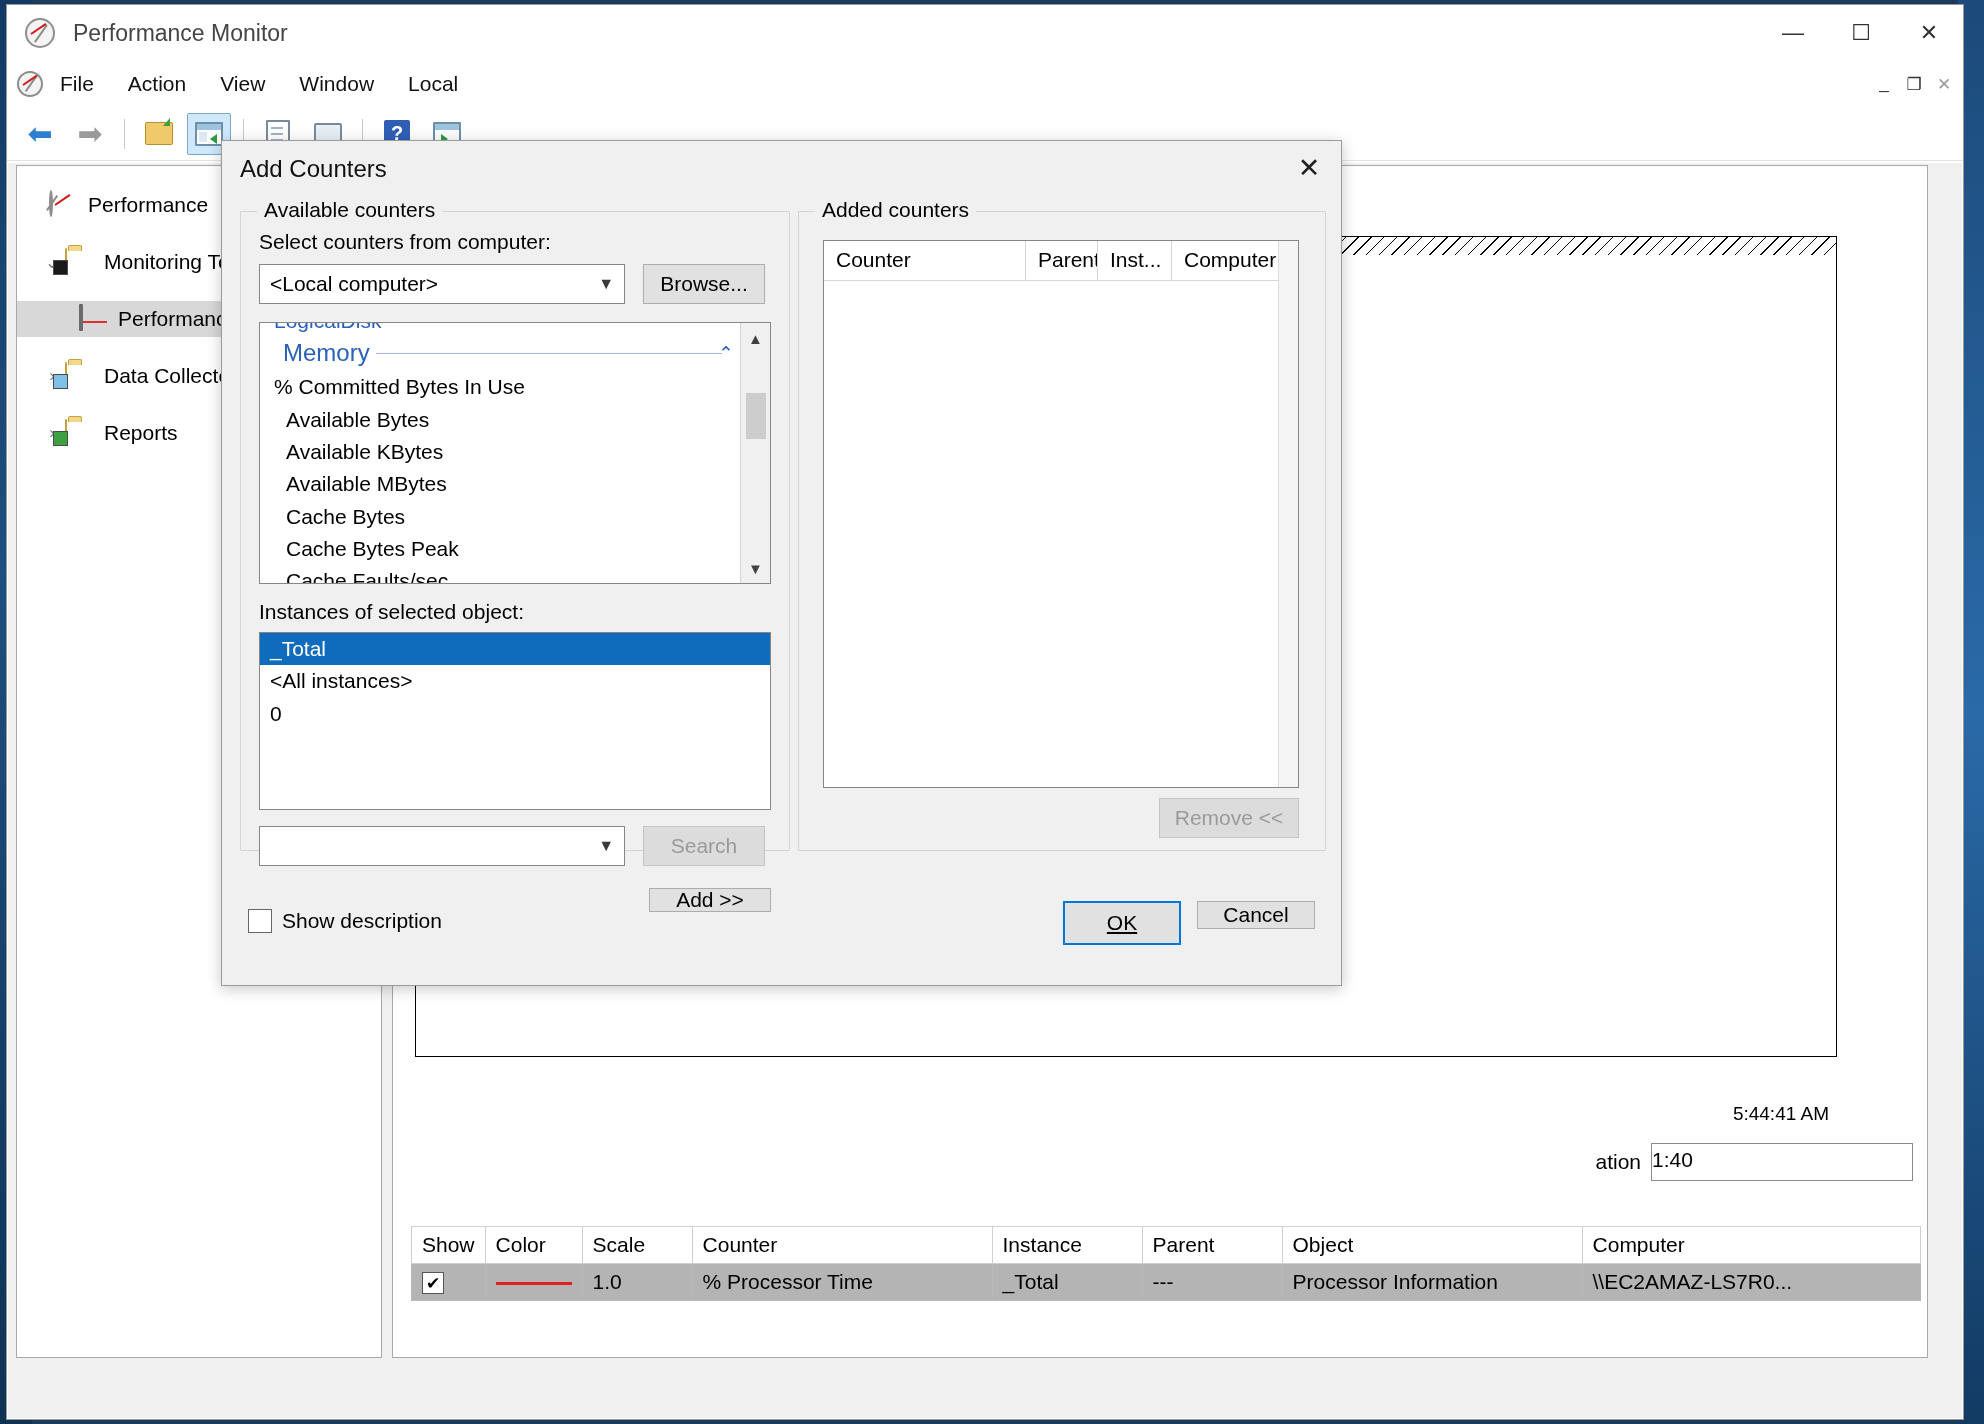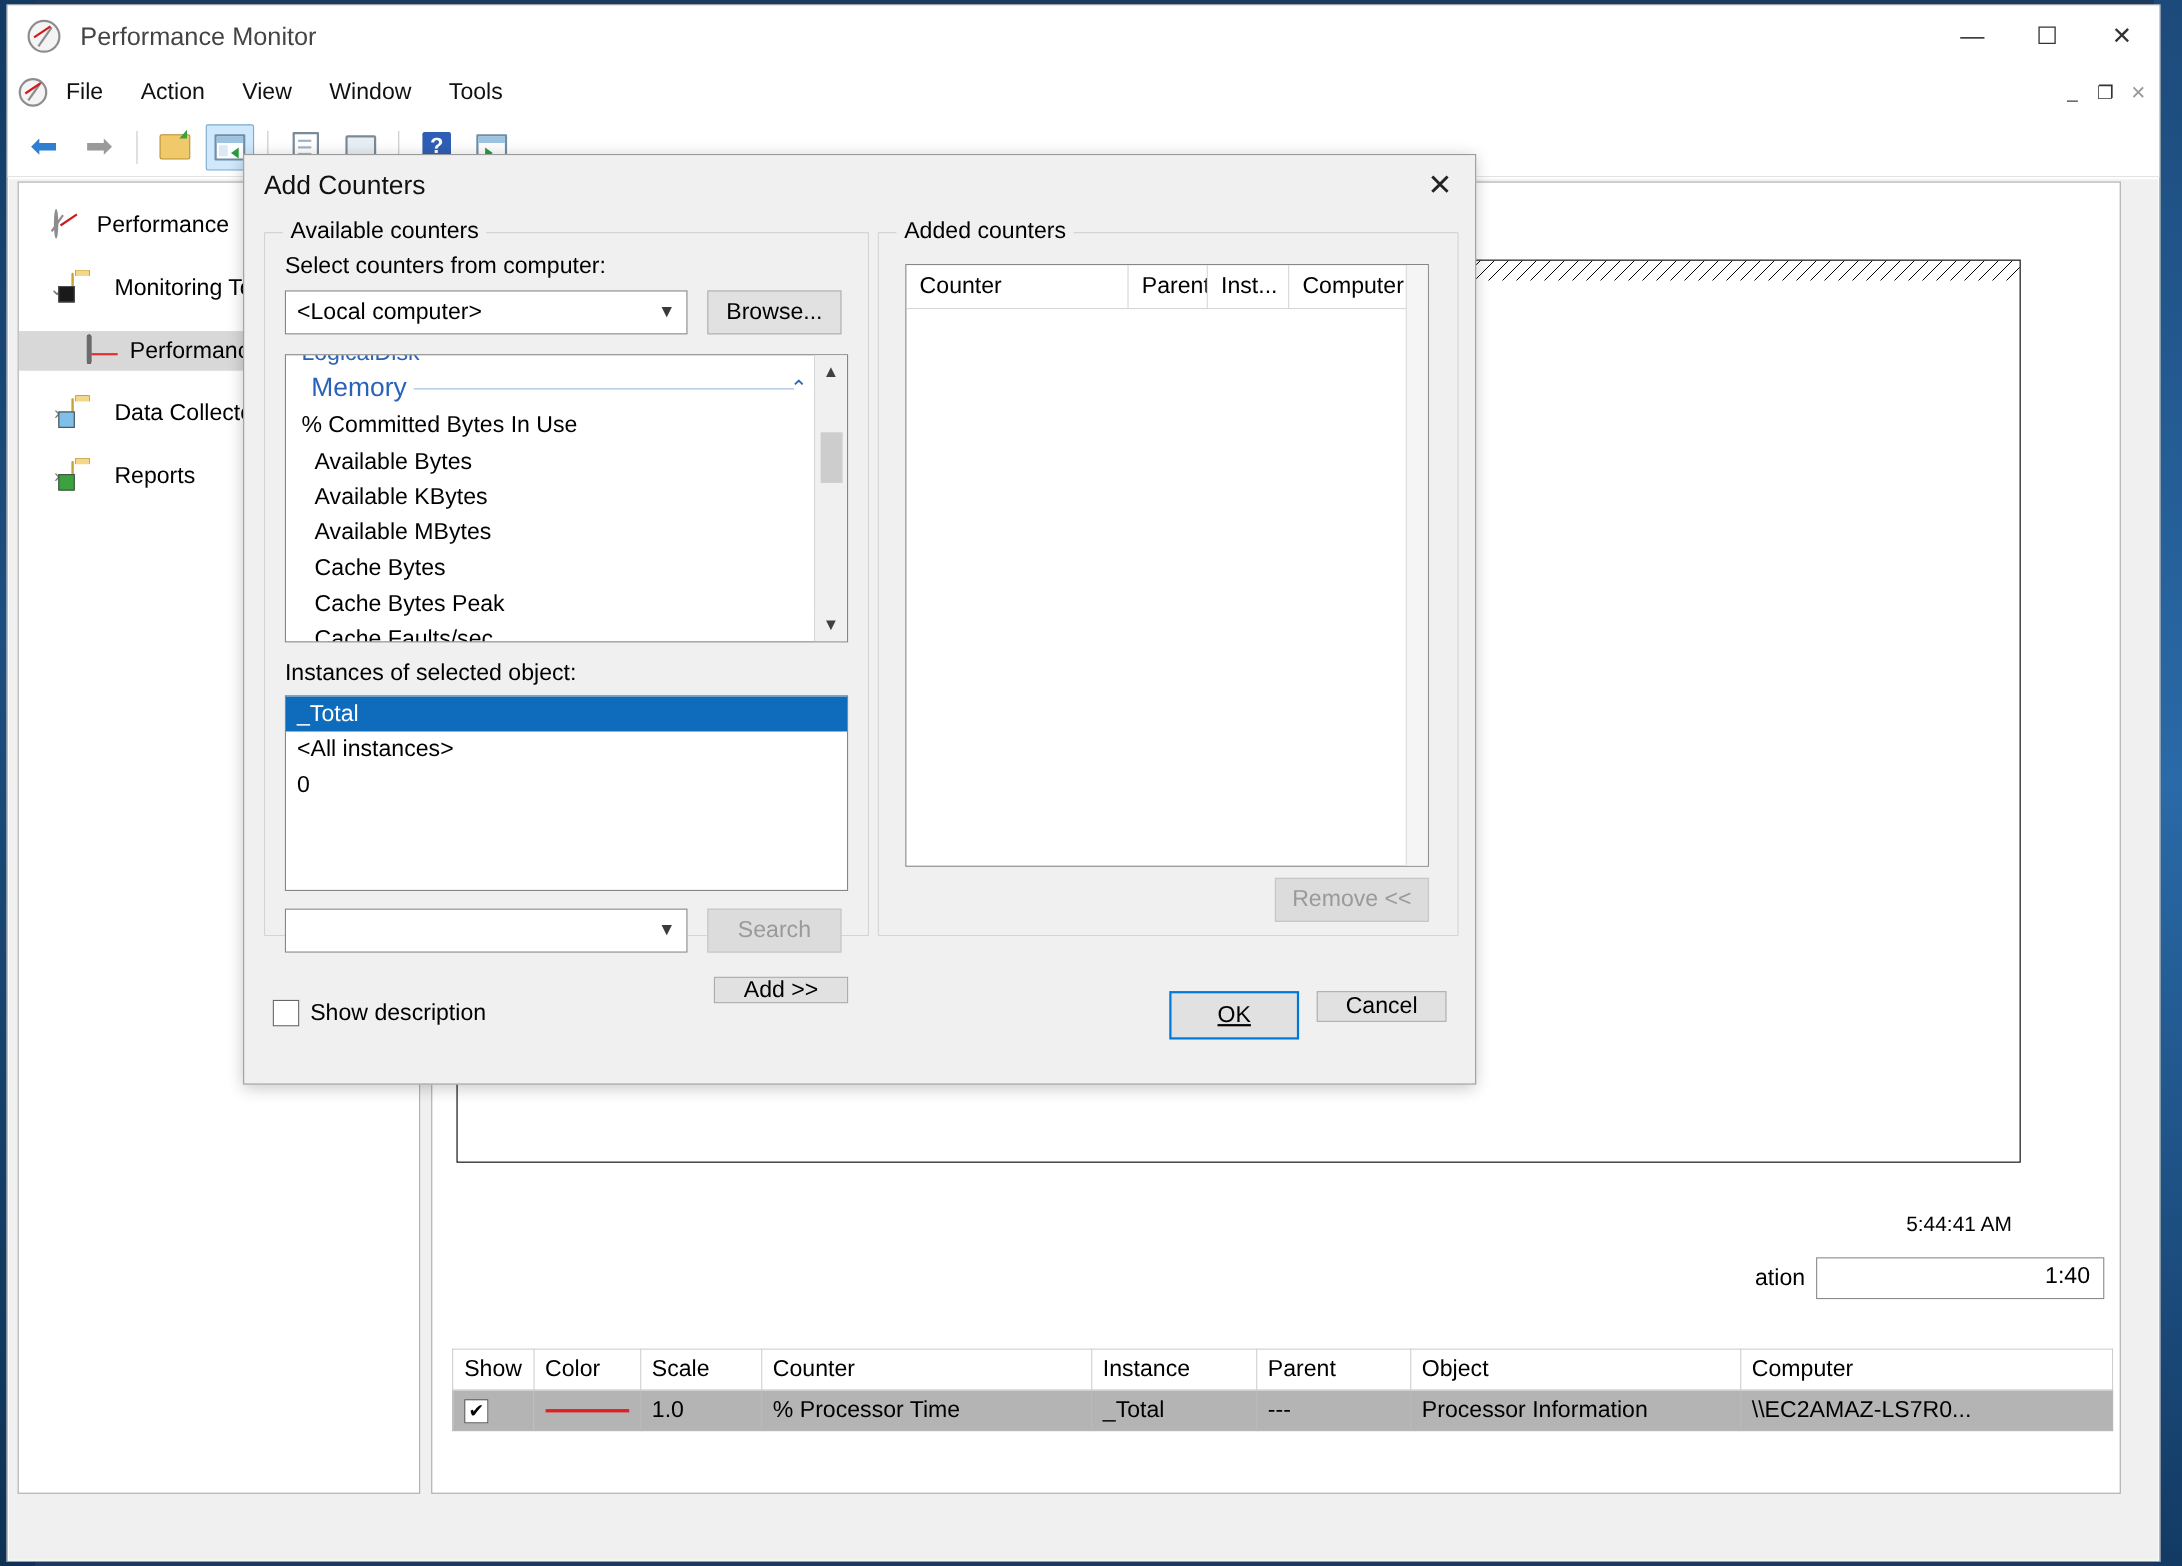--- a/index.html
+++ b/index.html
@@ -222,21 +222,21 @@
     position: absolute; right: 98px; bottom: 232px;
     font-size: 19px; color: #000;
   }
   .dur-row {
     position: absolute; right: 14px; bottom: 176px;
     display: flex; align-items: center; font-size: 21px;
   }
   .dur-label { margin-right: 10px; }
   .dur-box {
     width: 262px; height: 38px; background: #fff;
-    border: 1px solid #8a8a8a; text-align: right;
+    border: 1px solid #8a8a8a; 
     padding: 4px 12px 12px 0; font-size: 21px;
   }
 
   
   .legend {
     position: absolute; left: 18px; right: 6px; bottom: 56px;
     background: #fff;
   }
   .legend table { border-collapse: collapse; width: 100%; font-size: 21px; }
   .legend th {
@@ -385,21 +385,21 @@
     </div>
 
     <div class="menubar">
       <div class="menu-icon">
         <div class="perf-glyph" style="width:26px;height:26px;"></div>
       </div>
       <div class="menu-item">File</div>
       <div class="menu-item">Action</div>
       <div class="menu-item">View</div>
       <div class="menu-item">Window</div>
-      <div class="menu-item">Tools</div>
+      <div class="menu-item">Local</div>
       <div class="mdi-btns">
         <div class="mdi-btn">_</div>
         <div class="mdi-btn">❐</div>
         <div class="mdi-btn close-x">✕</div>
       </div>
     </div>
 
     <div class="toolbar">
       <div class="tb-btn">
         <span class="ico-arrow ico-blue">⬅</span>

